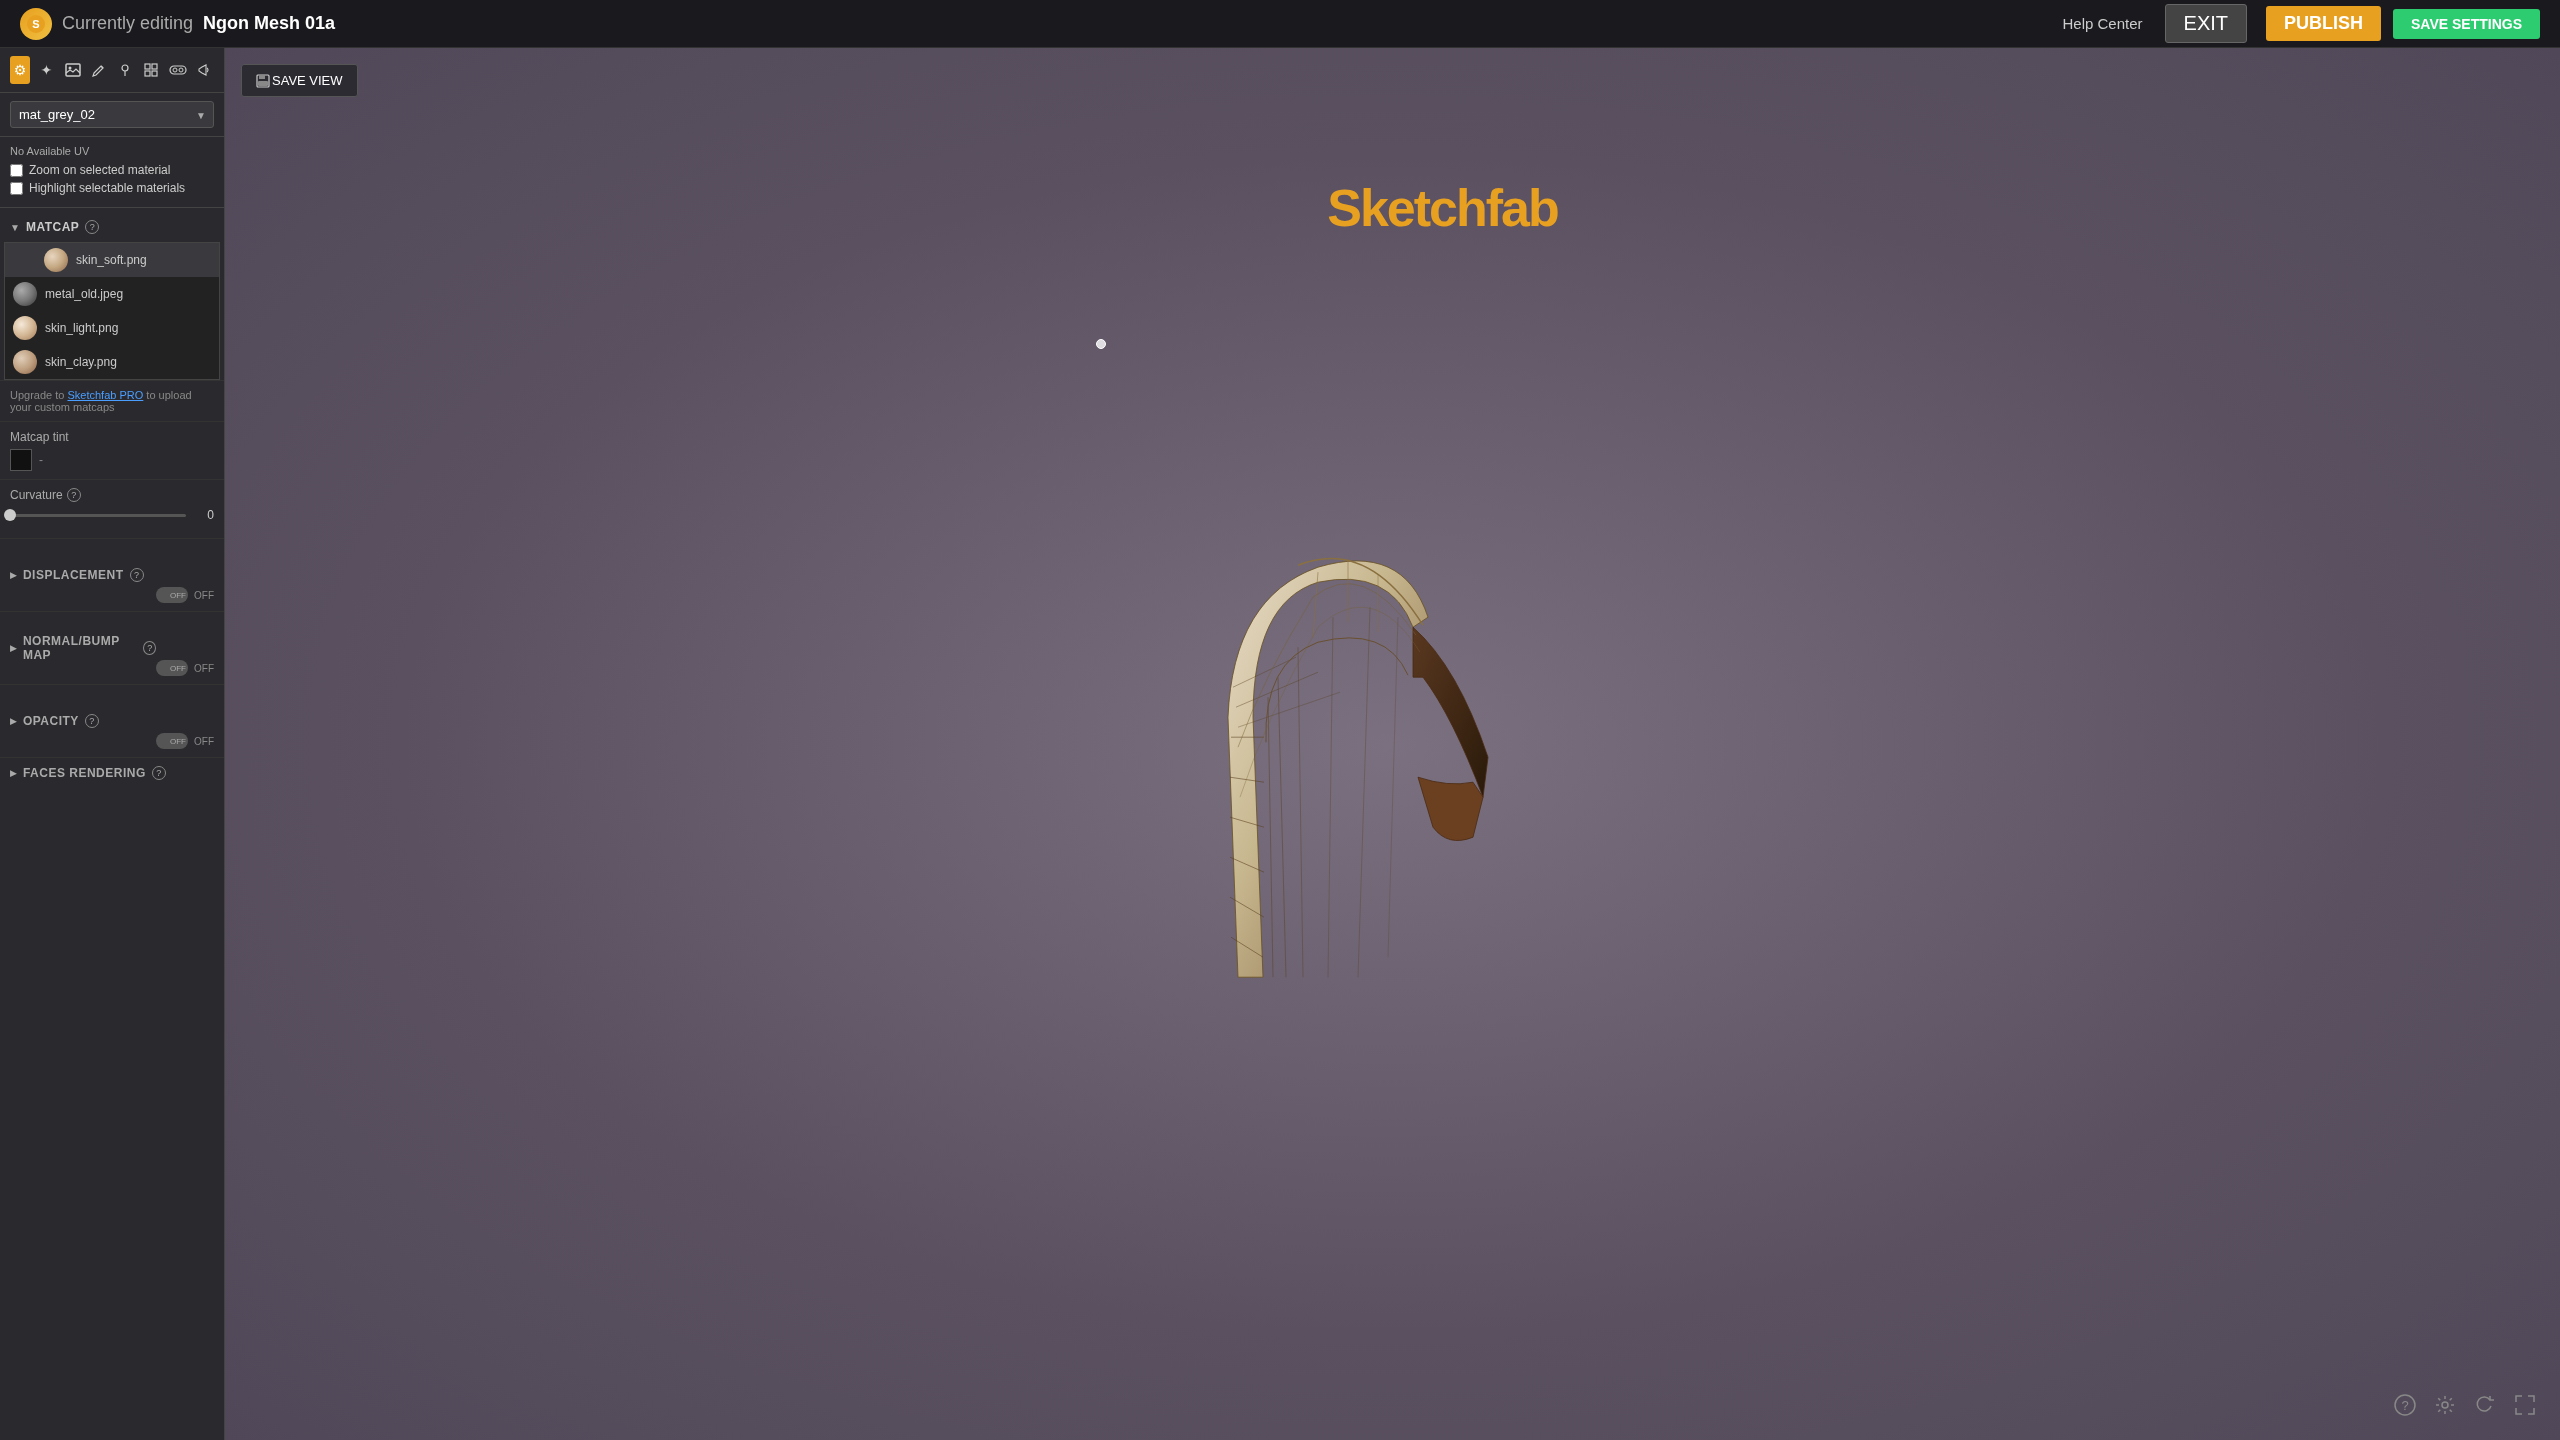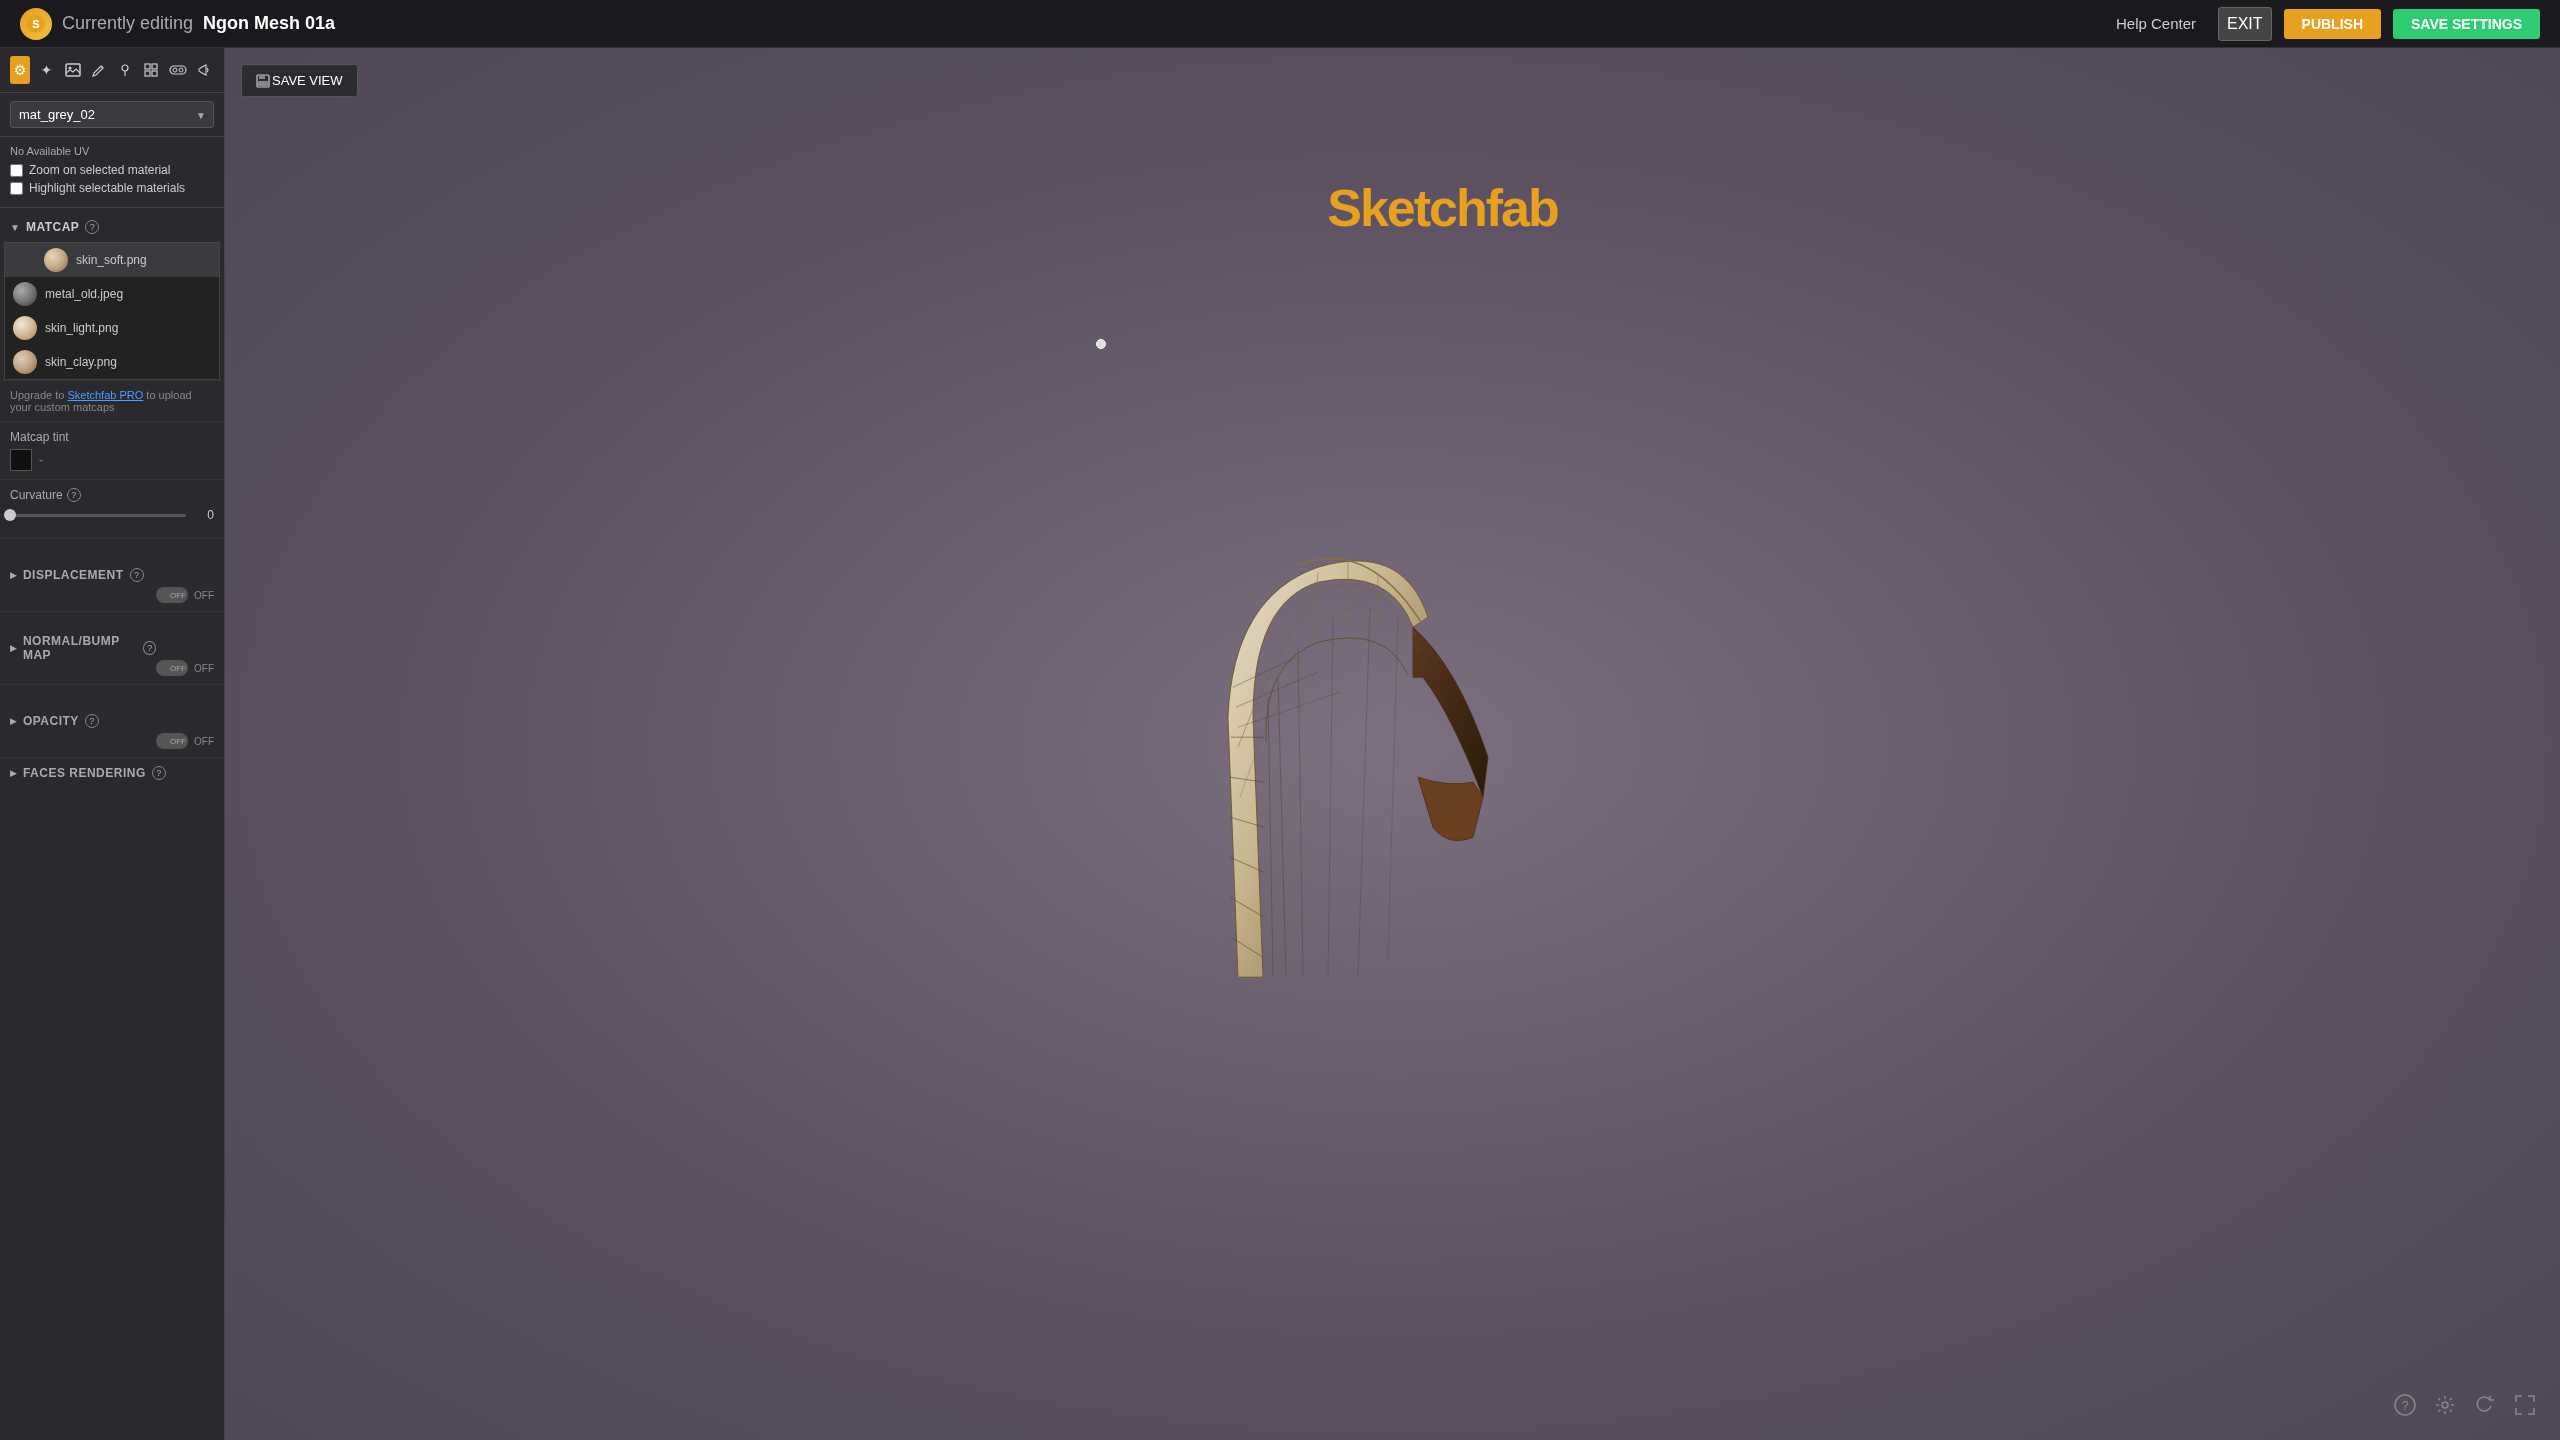--- a/index.html
+++ b/index.html
@@ -60,34 +60,35 @@
       font-size: 15px;
       background: none;
       border: none;
       cursor: pointer;
       padding: 6px 10px;
     }
     .btn-exit {
       background: #444;
       color: #fff;
       border: 1px solid #666;
-      padding: 7px 8px;
-      font-size: 16px;
+      padding: 7px 18px;
+      font-size: 20px;
       cursor: pointer;
       border-radius: 3px;
     }
     .btn-publish {
       background: #e8a020;
       color: #fff;
       border: none;
       padding: 7px 18px;
-      font-size: 14px;
+      font-size: 18px;
       cursor: pointer;
       border-radius: 3px;
       font-weight: 600;
+      margin-left: 7px;
     }
     .btn-save-settings {
       background: #2ecc71;
       color: #fff;
       border: none;
       padding: 7px 18px;
       font-size: 14px;
       cursor: pointer;
       border-radius: 3px;
       font-weight: 600;

